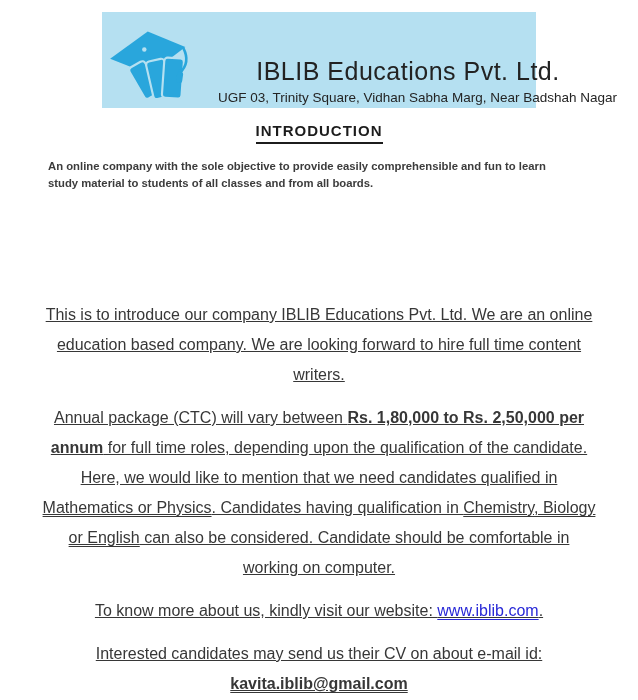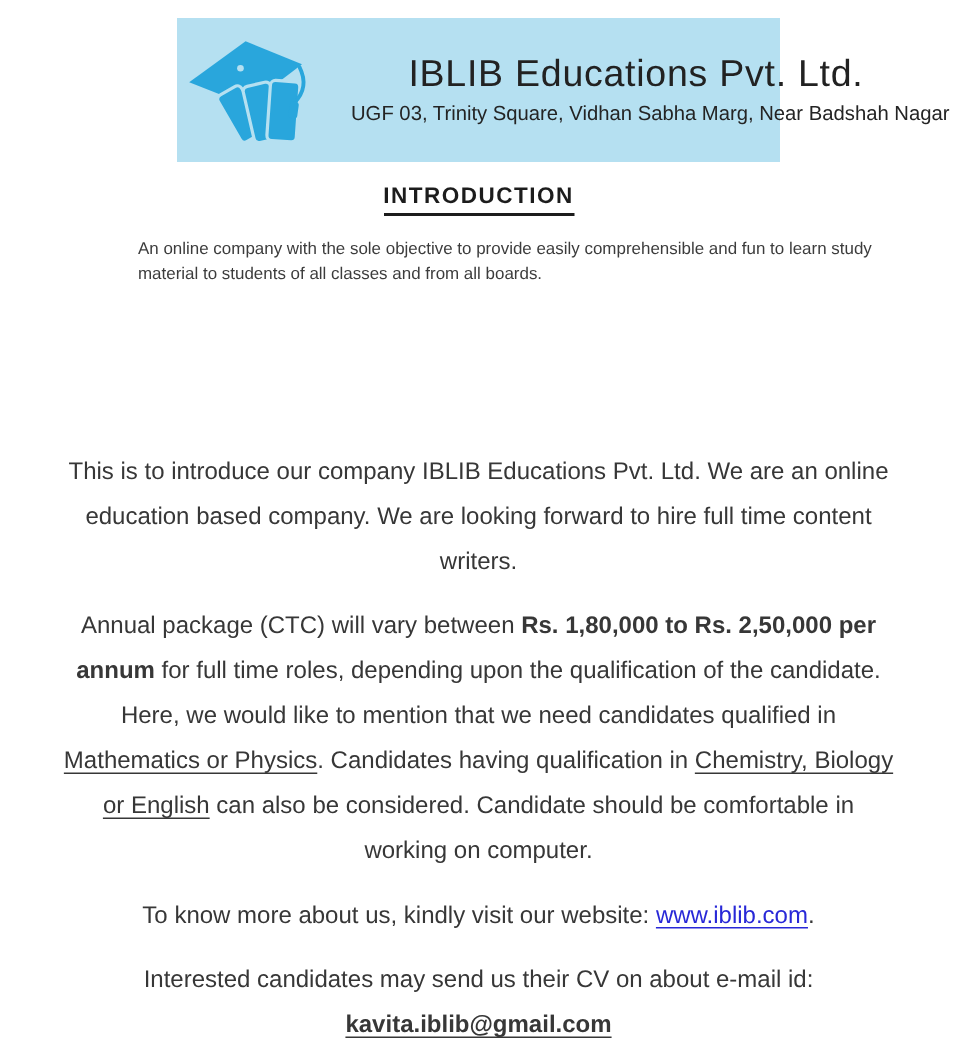--- a/index.html
+++ b/index.html
@@ -14,23 +14,23 @@
   body {
     width: 638px; height: 700px;
     font-family: "Liberation Sans", sans-serif;
     overflow: hidden;
   }
   .page { position: relative; width: 638px; height: 700px; background: #fff; }
 
   
   .banner {
     margin: 12px auto 0;
-    width: 402px; height: 96px;
+    width: 434px; height: 96px;
     background: var(--banner-bg);
-    display: flex; align-items: center;
+    display: flex; align-items: flex-end;
   }
   .logo {
     width: 94px; height: 88px;
     margin-left: 3px;
     flex: 0 0 auto;
     color: var(--logo-blue);
   }
   .banner-text { flex: 1; text-align: center; padding-right: 6px; }
   .company-name {
     font-size: 25px; color: #222222; letter-spacing: 0.5px;
@@ -47,34 +47,36 @@
     text-align: center;
     font-size: 15px; font-weight: bold; letter-spacing: 1px;
     color: var(--heading);
   }
   .intro-title .underlined {
     border-bottom: 2.5px solid var(--heading);
     padding-bottom: 3px;
     display: inline-block;
   }
   .tagline {
-    margin: 14px 55px 0 92px;
+    margin: 14px 55px 0 48px;
     max-width: 512px;
     font-size: 11.3px; line-height: 17px;
     color: #3c3c3c;
+    font-weight: bold;
   }
 
   
   .body-text { margin-top: 108px; }
   .para {
     width: 560px;
     margin: 0 auto 13px;
     text-align: center;
     font-size: 16px; line-height: 30px;
     color: var(--text);
+    text-decoration: underline;
   }
   .run-bold { font-weight: bold; }
   .run-underline { text-decoration: underline; text-underline-offset: 3px; }
   .run-link {
     color: var(--link-blue);
     text-decoration: underline;
     text-underline-offset: 3px;
     cursor: pointer;
   }
   .run-bold-underline {

